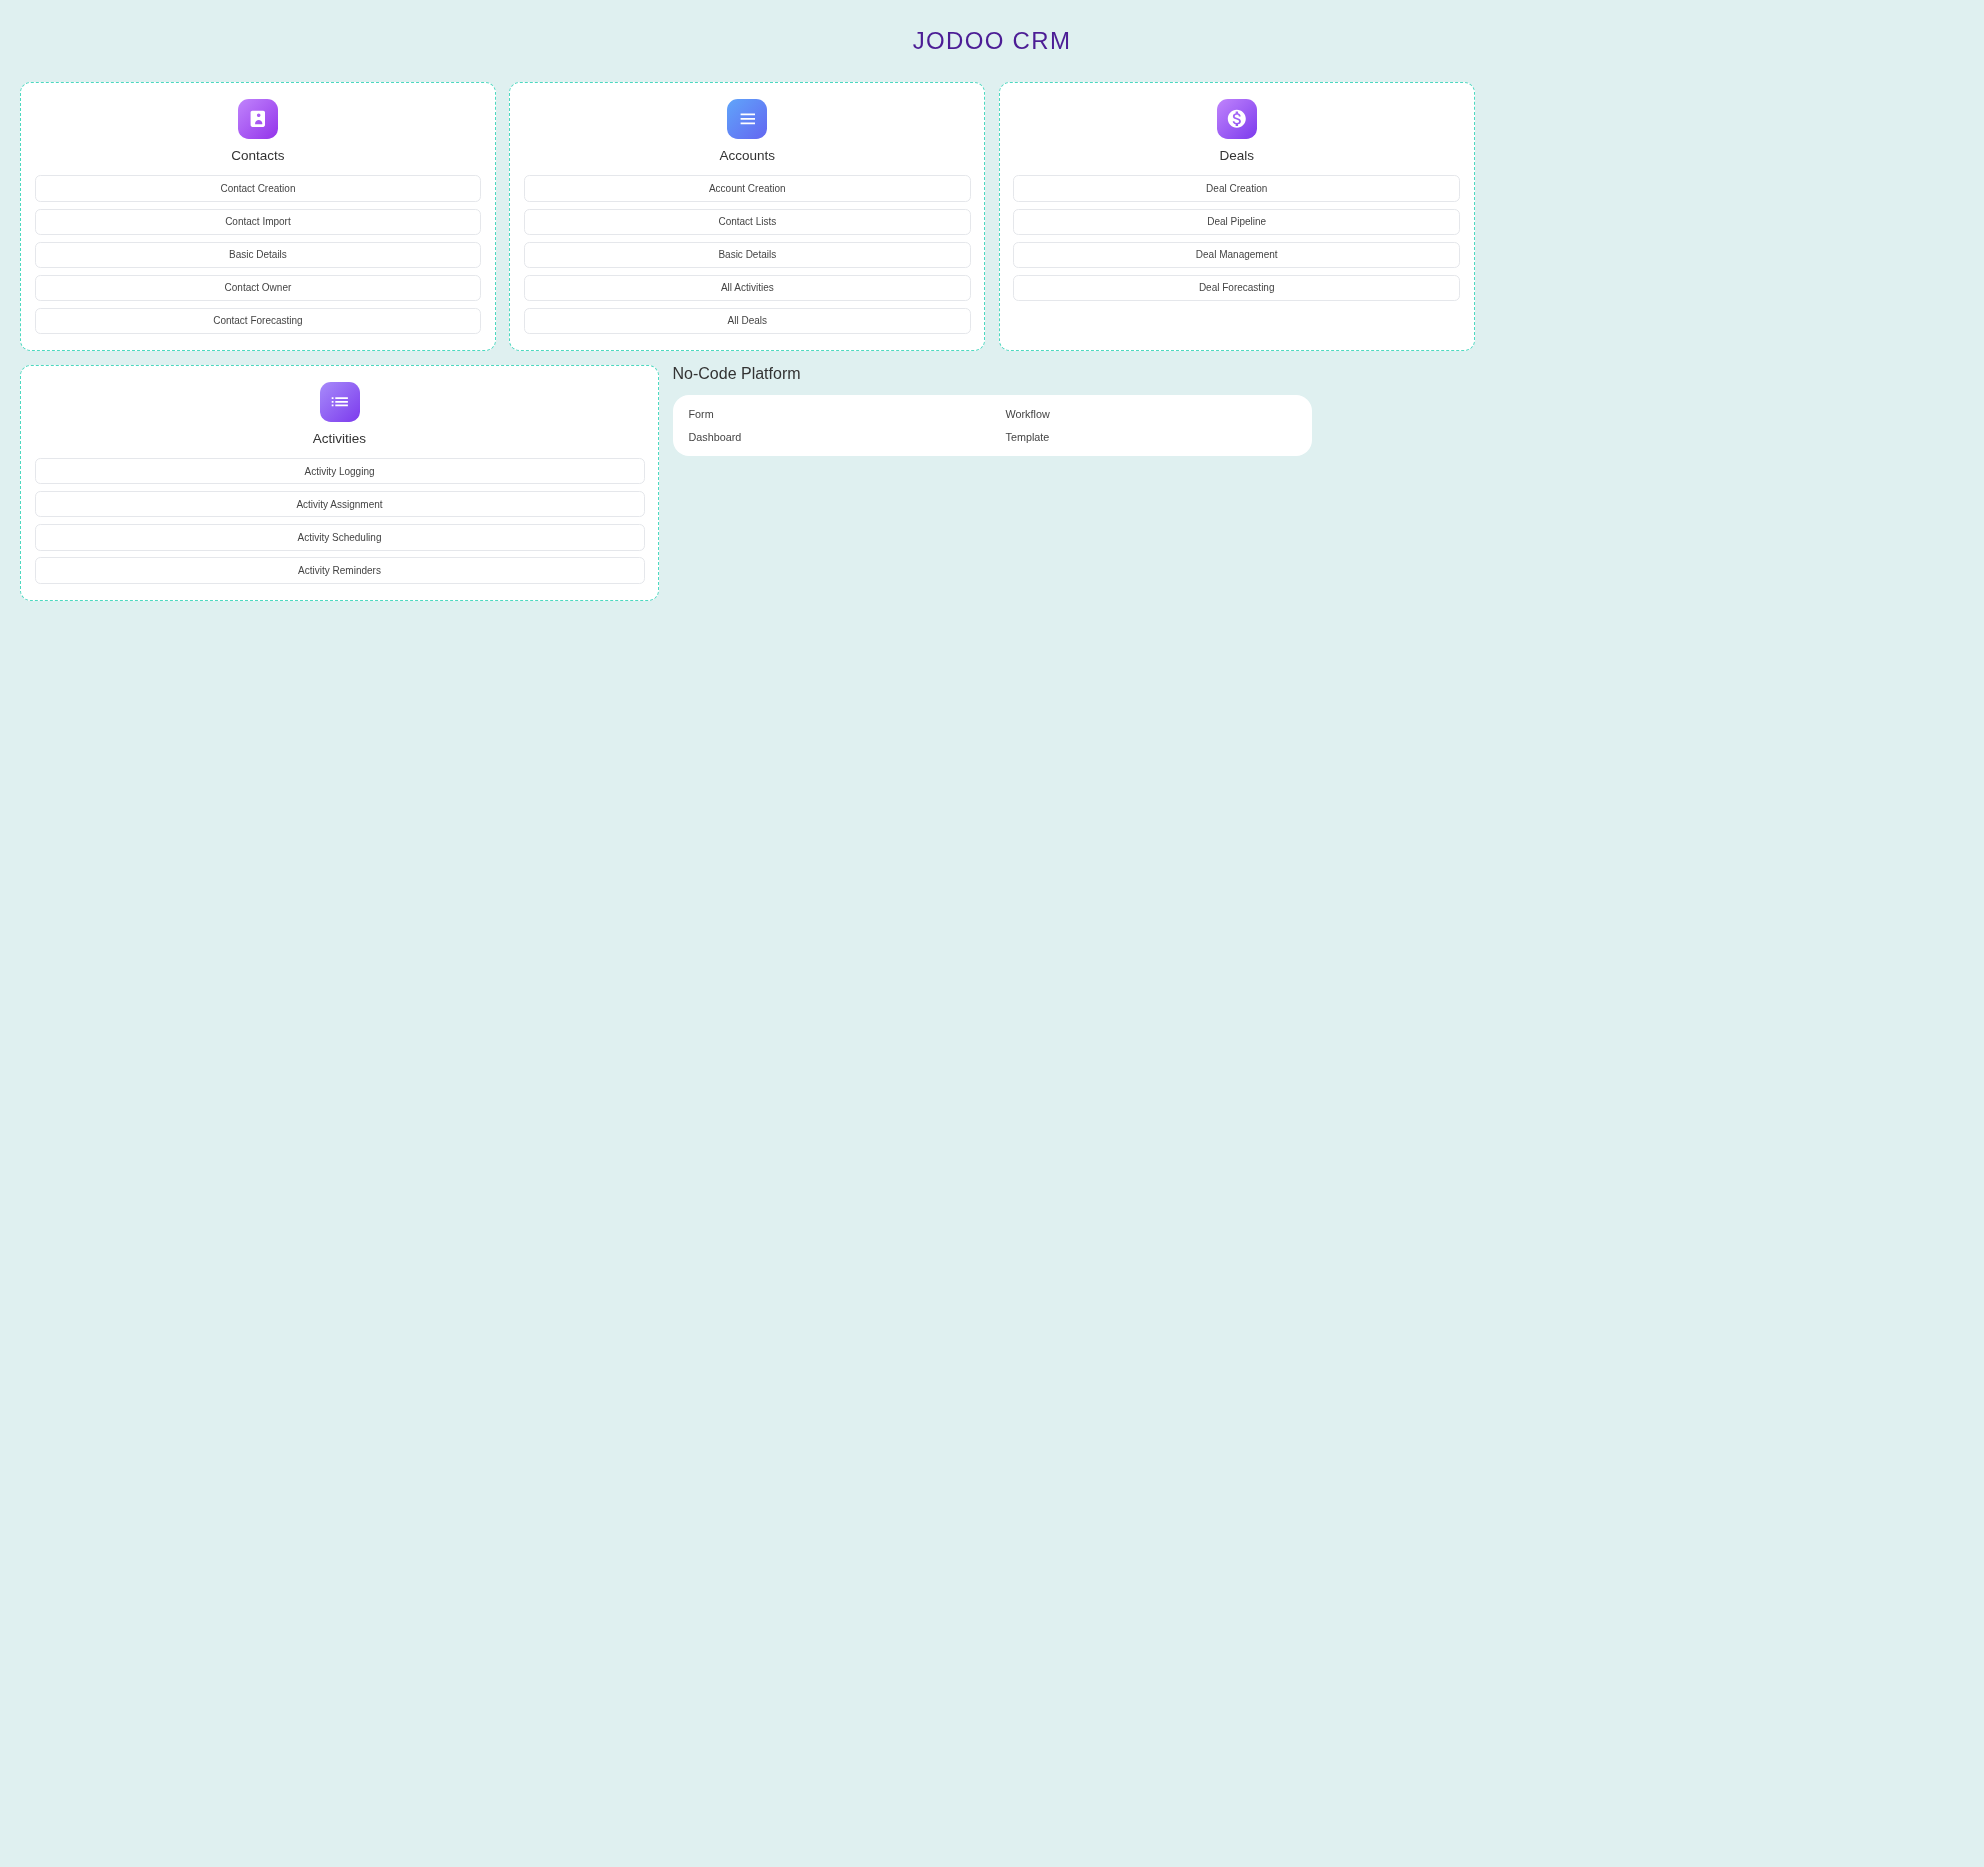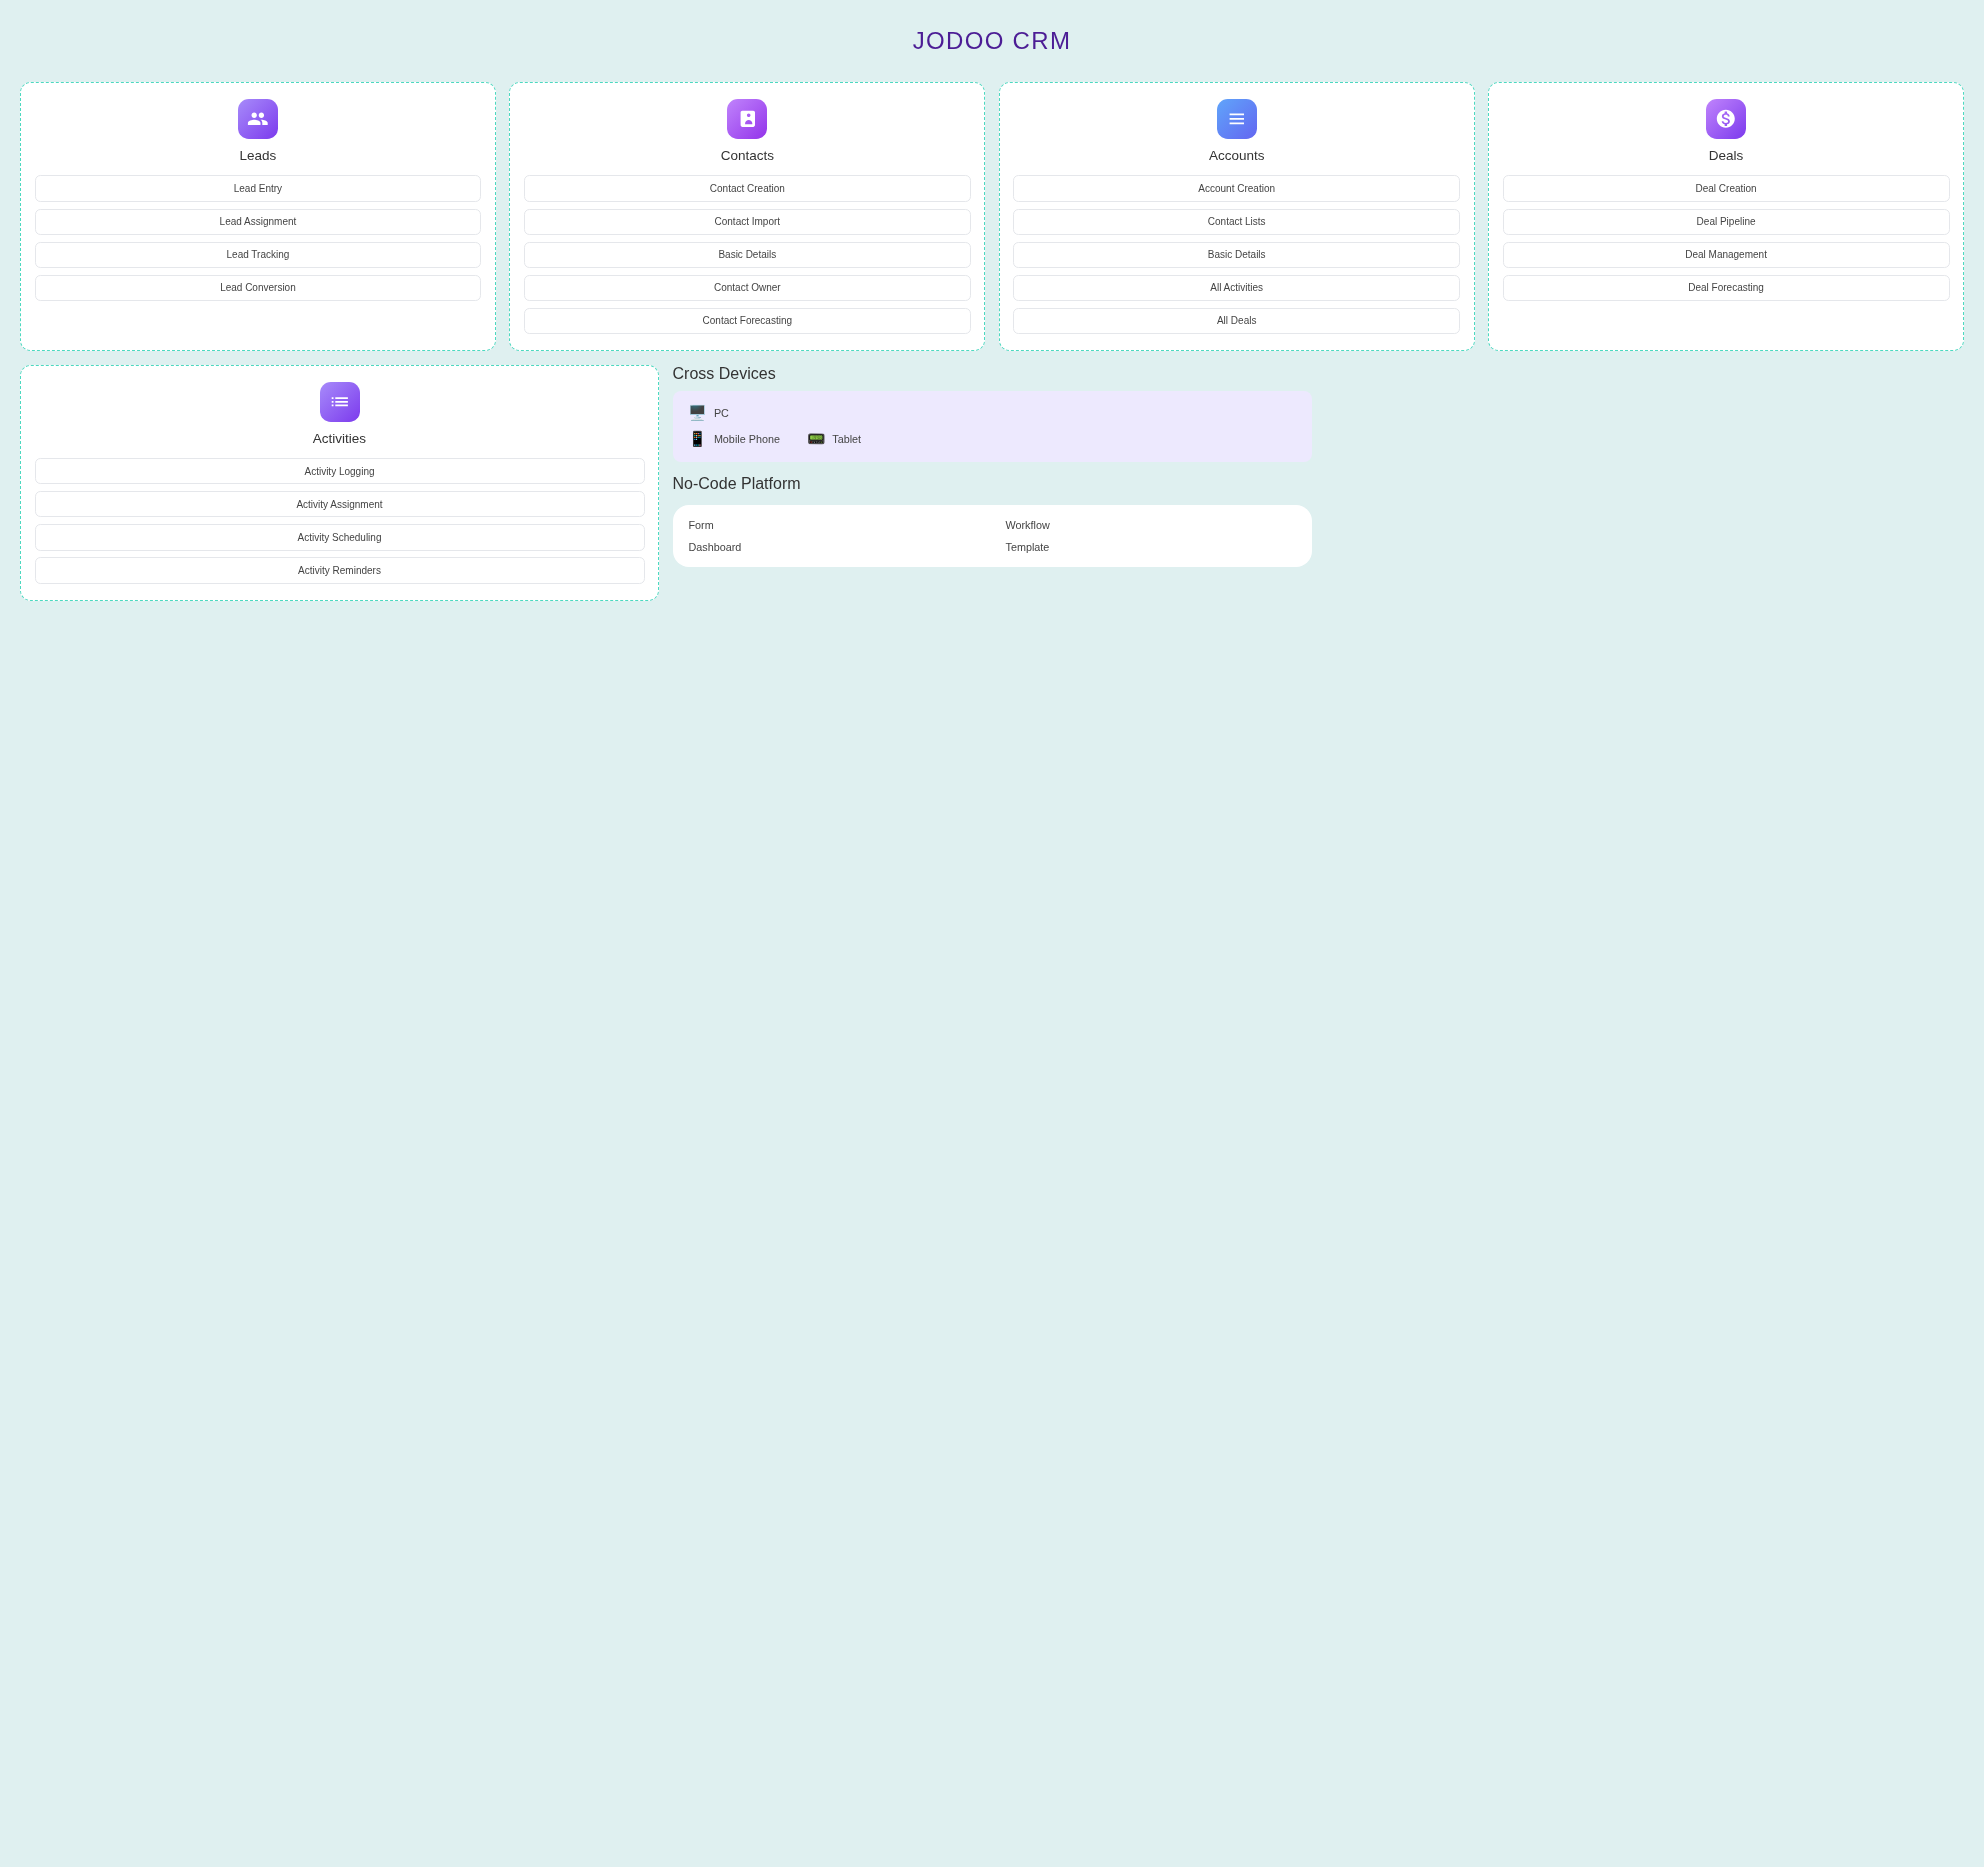--- a/index.html
+++ b/index.html
@@ -164,32 +164,20 @@
       color: #444;
     }
   </style>
 </head>
 <body>
 
 <h1 class="page-title">JODOO CRM</h1>
 
 <div class="grid-top">
 
-  <div class="module-card">
-    <div class="module-icon icon-leads">
-      <svg viewBox="0 0 24 24" xmlns="http://www.w3.org/2000/svg">
-        <path d="M16 11c1.66 0 2.99-1.34 2.99-3S17.66 5 16 5c-1.66 0-3 1.34-3 3s1.34 3 3 3zm-8 0c1.66 0 2.99-1.34 2.99-3S9.66 5 8 5C6.34 5 5 6.34 5 8s1.34 3 3 3zm0 2c-2.33 0-7 1.17-7 3.5V19h14v-2.5c0-2.33-4.67-3.5-7-3.5zm8 0c-.29 0-.62.02-.97.05 1.16.84 1.97 1.97 1.97 3.45V19h6v-2.5c0-2.33-4.67-3.5-7-3.5z"></path>
-      </svg>
-    </div>
-    <div class="module-name">Leads</div>
-    <div class="feature-item">Lead Entry</div>
-    <div class="feature-item">Lead Assignment</div>
-    <div class="feature-item">Lead Tracking</div>
-    <div class="feature-item">Lead Conversion</div>
-  </div>
 
   <div class="module-card">
     <div class="module-icon icon-contacts">
       <svg viewBox="0 0 24 24" xmlns="http://www.w3.org/2000/svg">
         <path d="M18 3H6C4.9 3 4 3.9 4 5v14c0 1.1.9 2 2 2h12c1.1 0 2-.9 2-2V5c0-1.1-.9-2-2-2zm-5 3c1.1 0 2 .9 2 2s-.9 2-2 2-2-.9-2-2 .9-2 2-2zm4 12H9v-1c0-2 2-3.6 4-3.6s4 1.6 4 3.6v1z"></path>
       </svg>
     </div>
     <div class="module-name">Contacts</div>
     <div class="feature-item">Contact Creation</div>
     <div class="feature-item">Contact Import</div>
@@ -237,41 +225,20 @@
     <div class="module-name">Activities</div>
     <div class="feature-item">Activity Logging</div>
     <div class="feature-item">Activity Assignment</div>
     <div class="feature-item">Activity Scheduling</div>
     <div class="feature-item">Activity Reminders</div>
   </div>
 
 
   <div class="right-column">
 
-    <div class="cross-devices-section">
-      <div class="section-heading">Cross Devices</div>
-      <div class="devices-box">
-        <div class="device-row">
-          <div class="device-item">
-            <span class="device-icon">🖥️</span>
-            <span>PC</span>
-          </div>
-        </div>
-        <div class="device-row">
-          <div class="device-item">
-            <span class="device-icon">📱</span>
-            <span>Mobile Phone</span>
-          </div>
-          <div class="device-item">
-            <span class="device-icon">📟</span>
-            <span>Tablet</span>
-          </div>
-        </div>
-      </div>
-    </div>
 
     <div class="nocode-section">
       <div class="section-heading">No-Code Platform</div>
       <div class="nocode-box">
         <div class="nocode-item">Form</div>
         <div class="nocode-item">Workflow</div>
         <div class="nocode-item">Dashboard</div>
         <div class="nocode-item">Template</div>
       </div>
     </div>

